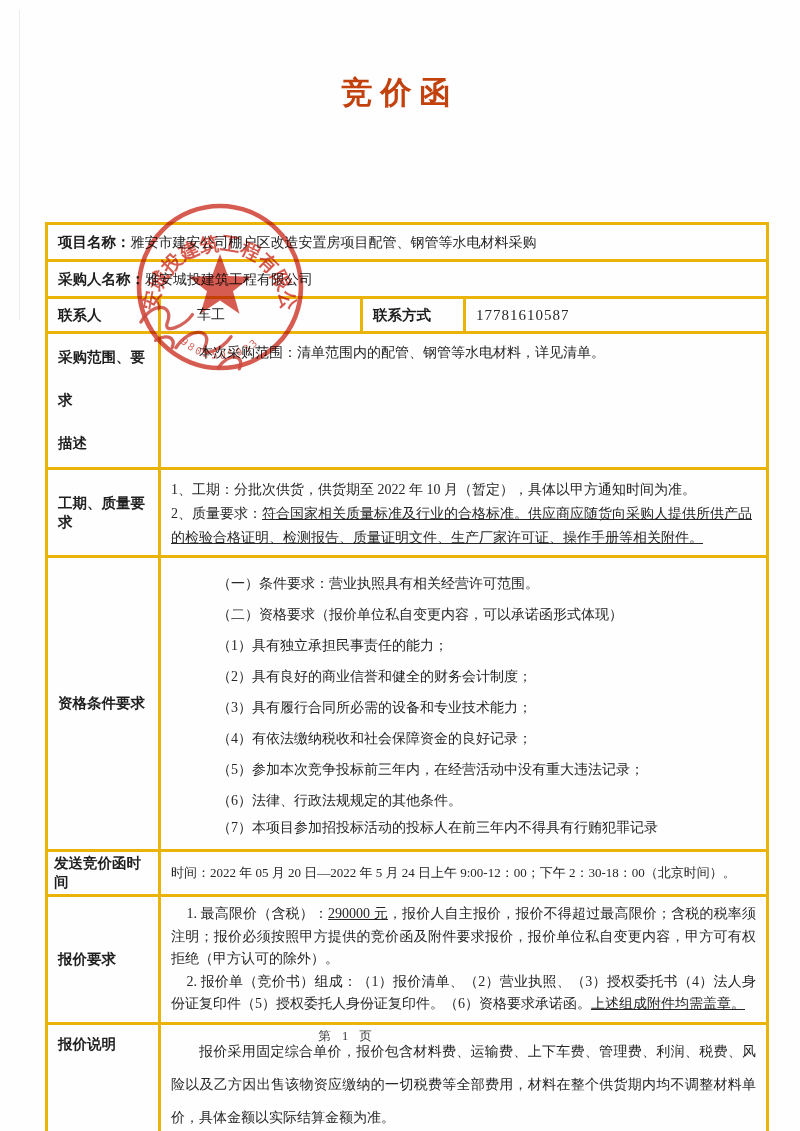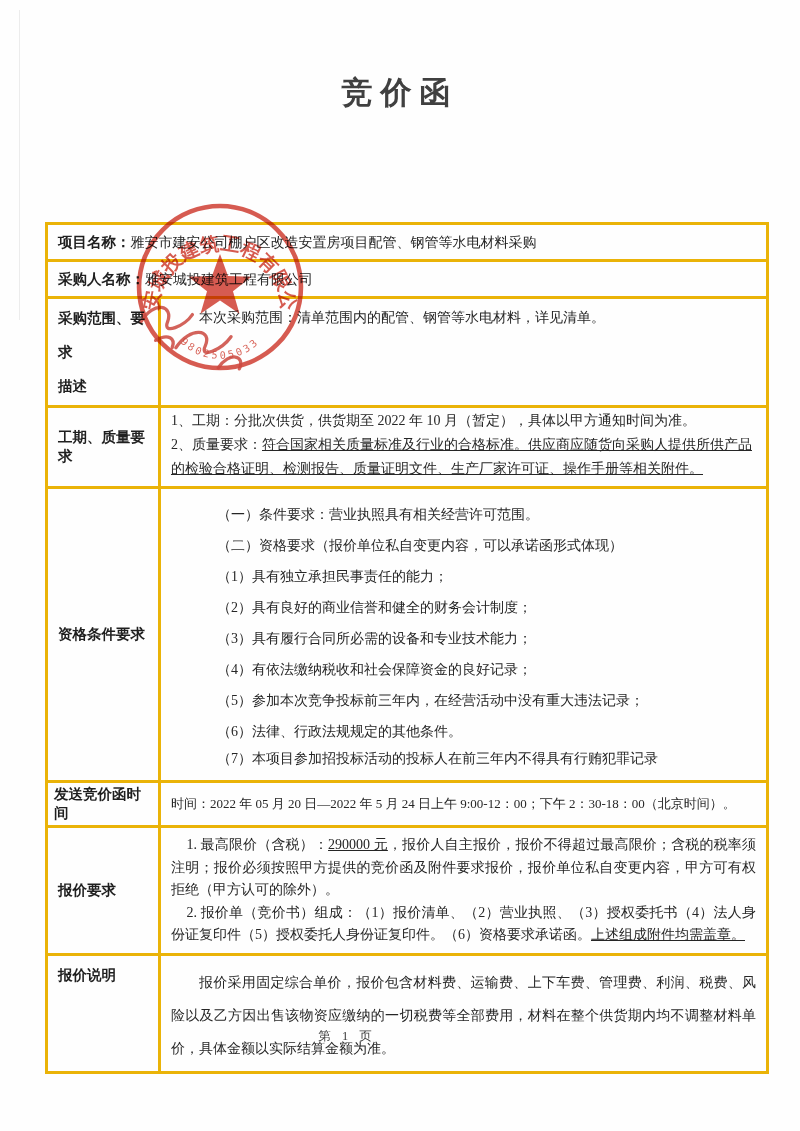--- a/index.html
+++ b/index.html
@@ -2,38 +2,38 @@
 <html><head>
 <meta charset="utf-8">
 <style>
   html,body{margin:0;padding:0;background:#ffffff;}
   body{width:800px;height:1131px;position:relative;overflow:hidden;
        font-family:"Liberation Serif","DejaVu Serif",serif;color:#2d2d2d;}
   .page{position:relative;width:800px;height:1131px;background:#fefefe;}
   .scan-line{position:absolute;left:19px;top:10px;width:1px;height:310px;background:#ececec;}
 
   .doc-title{margin:0;padding-top:72px;text-align:center;font-size:31px;font-weight:bold;
-             letter-spacing:8px;color:#404040;}
+             letter-spacing:8px;color:#c2410c;}
   .intro{margin:16px 37px 0 78px;font-size:17px;line-height:26px;text-align:justify;
          text-indent:2em;color:#262626;}
   .intro u{text-underline-offset:3px;}
 
   table.main{position:absolute;left:45px;top:222px;width:721px;border-collapse:collapse;
              table-layout:fixed;font-size:14px;color:#262626;}
   td{border:3px solid #eab308;padding:2px 10px;vertical-align:middle;word-break:break-all;}
   .lbl{font-weight:bold;font-family:"Liberation Sans","DejaVu Sans",sans-serif;font-size:14.5px;
        color:#1f1f1f;}
   .lbl-inline{font-weight:bold;font-family:"Liberation Sans","DejaVu Sans",sans-serif;
        font-size:14.5px;color:#1f1f1f;}
-  .scope-lbl{line-height:34px;}
+  .scope-lbl{line-height:43px;}
   .cell-top{vertical-align:top;}
   .indent2{text-indent:2em;font-family:Liberation Serif, serif;}
   .contact-val{padding-left:36px;}
   .phone{font-size:15px;letter-spacing:1px;}
-  .sched{line-height:24px;padding-top:1px;padding-bottom:5px;}
+  .sched{line-height:24px;padding-top:8px;padding-bottom:5px;}
   .qual-cell{padding:10px 10px 6px 56px;}
   .qual-item{margin:0 0 12px 0;line-height:19px;}
   .qual-item:last-child{margin-bottom:0;margin-top:-4px;}
   .time-cell{font-size:13px;}
   .quote-req p{margin:0;line-height:22.5px;text-indent:1.1em;text-align:justify;}
   .quote-notes{line-height:33px;padding-top:10px;padding-bottom:6px;text-align:justify;}
   u{text-decoration-thickness:1px;}
 
   .stamp{position:absolute;left:128px;top:195px;width:184px;height:184px;
          mix-blend-mode:multiply;opacity:0.92;pointer-events:none;}
@@ -59,20 +59,26 @@
 
     <tbody>
         <tr style="height:37px">
       <td colspan="4"><span class="lbl-inline">项目名称：</span><span>雅安市建安公司棚户区改造安置房项目配管、钢管等水电材料采购</span></td>
     </tr>
 
     <tr style="height:37px">
       <td colspan="4"><span class="lbl-inline">采购人名称：</span><span>雅安城投建筑工程有限公司</span></td>
     </tr>
 
+    <tr style="height:35px">
+      <td class="lbl">联系人</td>
+      <td class="contact-val">车工</td>
+      <td class="lbl">联系方式</td>
+      <td class="phone">17781610587</td>
+    </tr>
 
     <tr style="height:60px">
       <td class="lbl scope-lbl"><span>采购范围、要求</span><br>
           <span>描述</span></td>
       <td colspan="3" class="cell-top indent2" style="padding-top:10px">本次采购范围：清单范围内的配管、钢管等水电材料，详见清单。</td>
     </tr>
 
     <tr style="height:72px">
       <td class="lbl">工期、质量要求</td>
       <td colspan="3" class="cell-top sched">

